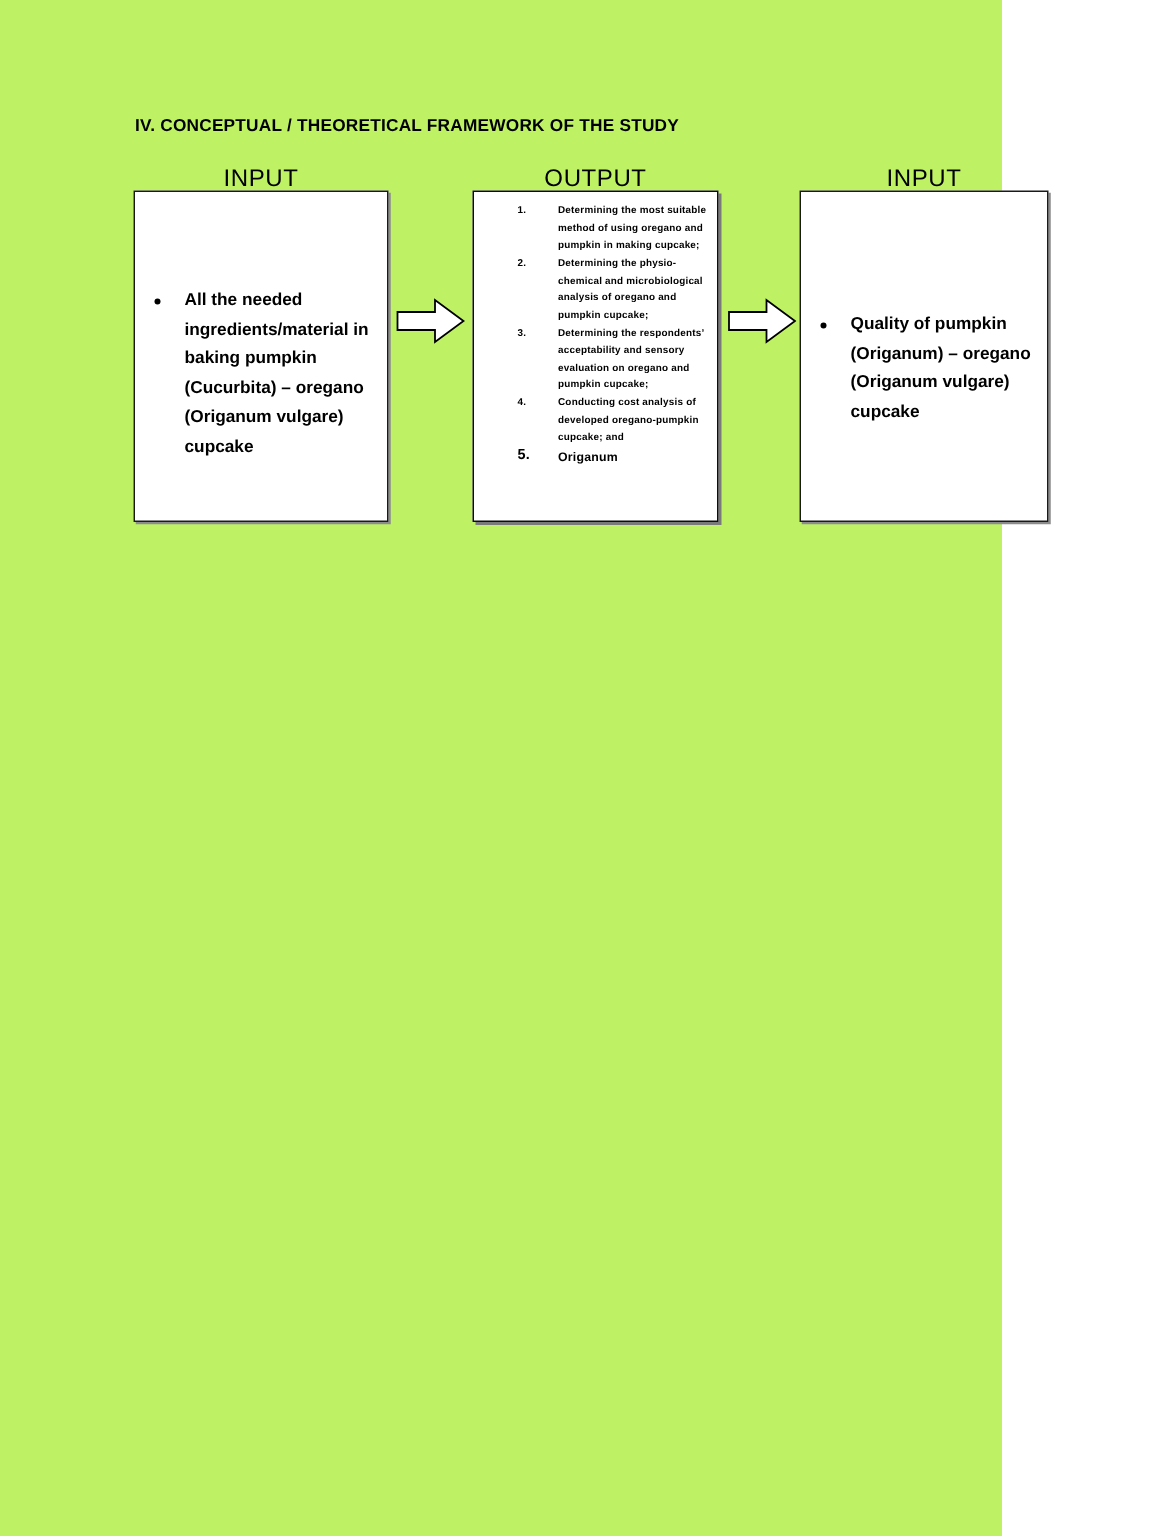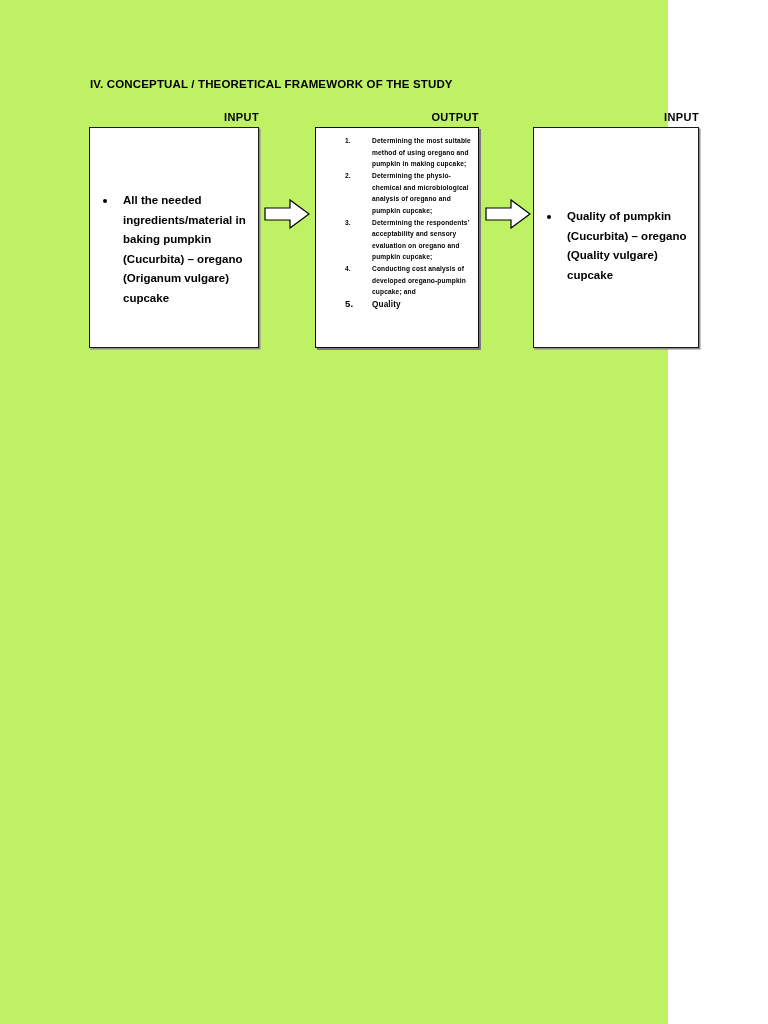--- a/index.html
+++ b/index.html
@@ -33,24 +33,24 @@
     font-size: 11.5px;
     font-weight: bold;
     letter-spacing: 0.15px;
     white-space: nowrap;
   }
 
   
   .col-header {
     position: absolute;
     top: 111px;
-    font-size: 11px;
-    font-weight: bold;
+    font-size: 16px;
+    font-weight: normal;
     letter-spacing: 0.4px;
-    text-align: right;
+    text-align: center;
   }
   .col-header.input   { left: 89px;  width: 170px; }
   .col-header.process { left: 315px; width: 164px; }
   .col-header.output  { left: 533px; width: 166px; }
 
   
   .fw-box {
     position: absolute;
     top: 127px;
     height: 221px;
@@ -191,33 +191,33 @@
       <li>
         <span class="num">3.</span>
         <span>Determining the respondents’ acceptability and sensory evaluation on oregano and pumpkin cupcake;</span>
       </li>
       <li>
         <span class="num">4.</span>
         <span>Conducting cost analysis of developed oregano-pumpkin cupcake; and</span>
       </li>
       <li class="big">
         <span class="num">5.</span>
-        <span>Quality</span>
+        <span>Origanum</span>
       </li>
     </ol>
   </div>
 
   <div class="arrow a2">
     <svg viewBox="0 0 46 32" xmlns="http://www.w3.org/2000/svg">
       <polygon points="1,10 26,10 26,2 45,16 26,30 26,22 1,22" fill="#ffffff" stroke="#000000" stroke-width="1.2" stroke-linejoin="miter"></polygon>
     </svg>
   </div>
 
   <div class="fw-box output">
     <ul class="bullet-list output-content">
       <li>
         <span class="dot"></span>
-        <span>Quality of pumpkin (Cucurbita) – oregano (Quality vulgare) cupcake</span>
+        <span>Quality of pumpkin (Origanum) – oregano (Origanum vulgare) cupcake</span>
       </li>
     </ul>
   </div>
 
 </div>
 
 </body></html>

